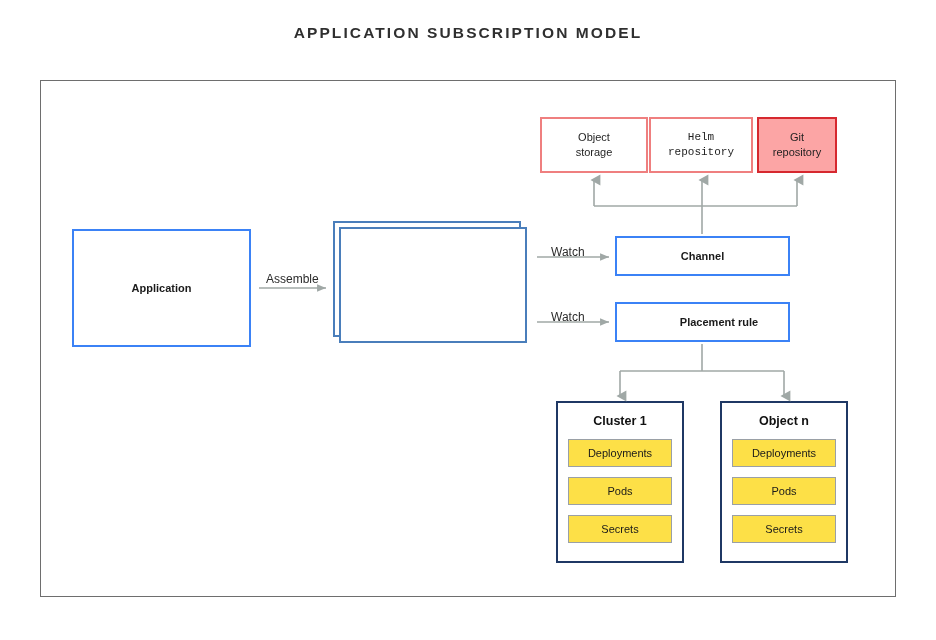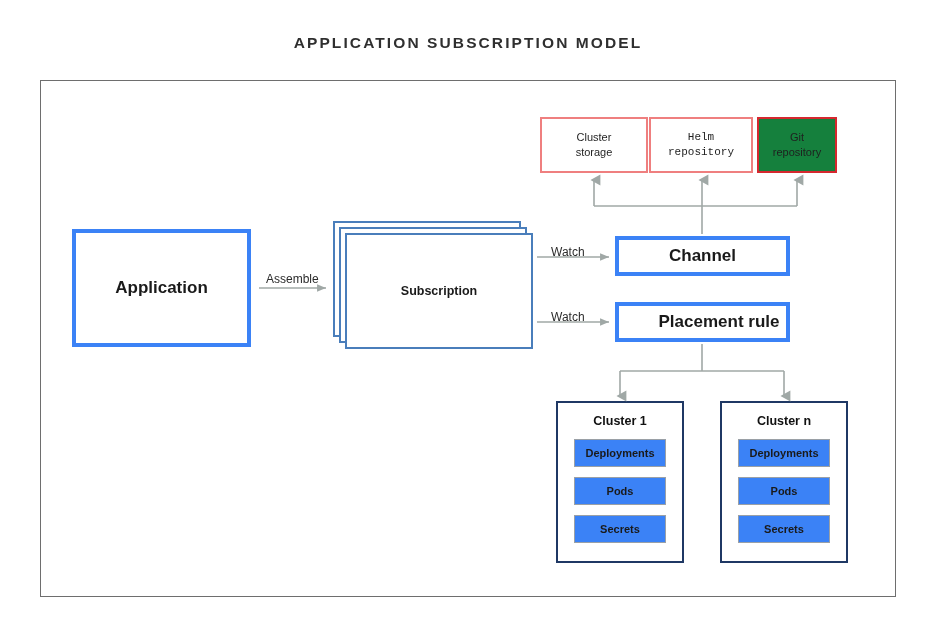--- a/index.html
+++ b/index.html
@@ -11,21 +11,21 @@
     width: 936px;
     height: 640px;
     position: relative;
     font-family: "Liberation Sans", sans-serif;
     overflow: hidden;
   }
 
   #diagram-title {
     position: absolute;
     left: 0;
-    top: 34px;
+    top: 24px;
     width: 936px;
     text-align: center;
     font-size: 15.5px;
     font-weight: bold;
     letter-spacing: 2.1px;
     color: #2f2f2f;
   }
 
   #canvas-frame {
     position: absolute;
@@ -44,36 +44,36 @@
     background: #ffffff;
     display: flex;
     align-items: center;
     justify-content: center;
     text-align: center;
     color: #1a1a1a;
   }
 
   
   .node-blue {
-    border: 4px solid #3b82f6;
-    font-weight: bold;
-    font-size: 17px;
+    border: 2px solid #3b82f6;
+    font-weight: bold;
+    font-size: 11px;
   }
 
   
   .node-repo {
     border: 2px solid #ef7f7f;
     font-size: 11px;
     line-height: 1.35;
     font-weight: normal;
     color: #1f1f1f;
   }
   .node-repo.highlighted {
     border: 2.5px solid #d6282f;
-    background: #15803d;
+    background: #fca5a5;
   }
 
   
   .cluster {
     position: absolute;
     box-sizing: border-box;
     border: 2.5px solid #1f3864;
     background: #ffffff;
     display: flex;
     flex-direction: column;
@@ -81,31 +81,30 @@
     padding-top: 11px;
   }
   .cluster-title {
     font-size: 12.5px;
     font-weight: bold;
     color: #111111;
     margin-bottom: 11px;
   }
   .cluster-item {
     box-sizing: border-box;
-    width: 92px;
+    width: 104px;
     height: 28px;
     border: 1px solid #9aa0a6;
-    background: #3b82f6;
+    background: #fde047;
     display: flex;
     align-items: center;
     justify-content: center;
     font-size: 11px;
     color: #1a1a1a;
     margin-bottom: 10px;
-    font-weight: bold;
   }
 
   
   #subscription-stack {
     position: absolute;
     left: 333px;
     top: 221px;
     width: 200px;
     height: 128px;
   }
@@ -148,21 +147,21 @@
 </style>
 </head>
 <body>
 
 <div id="diagram-title">APPLICATION SUBSCRIPTION MODEL</div>
 
 <div id="canvas-frame"></div>
 
 <div class="node node-repo" style="left:540px; top:117px; width:108px; height:56px;">
   <span>
-    <span>Cluster</span><br>
+    <span>Object</span><br>
     <span>storage</span>
   </span>
 </div>
 
 <div class="node node-repo" style="left:649px; top:117px; width:104px; height:56px;font-family:Liberation Mono, monospace;">
   <span>
     <span>Helm</span><br>
     <span>repository</span>
   </span>
 </div>
@@ -174,42 +173,39 @@
   </span>
 </div>
 
 <div class="node node-blue" style="left:72px; top:229px; width:179px; height:118px;">
   <span>Application</span>
 </div>
 
 <div id="subscription-stack">
   <div class="stack-layer l1"></div>
   <div class="stack-layer l2"></div>
-  <div class="stack-layer l3">
-    <span>Subscription</span>
-  </div>
 </div>
 
 <div class="node node-blue" style="left:615px; top:236px; width:175px; height:40px;">
   <span>Channel</span>
 </div>
 
 <div class="node node-blue" style="left:615px; top:302px; width:175px; height:40px;padding-left:33px;">
   <span>Placement rule</span>
 </div>
 
 <div class="cluster" style="left:556px; top:401px; width:128px; height:162px;align-items:center;">
   <div class="cluster-title">Cluster 1</div>
   <div class="cluster-item">Deployments</div>
   <div class="cluster-item">Pods</div>
   <div class="cluster-item">Secrets</div>
 </div>
 
 <div class="cluster" style="left:720px; top:401px; width:128px; height:162px;">
-  <div class="cluster-title">Cluster n</div>
+  <div class="cluster-title">Object n</div>
   <div class="cluster-item">Deployments</div>
   <div class="cluster-item">Pods</div>
   <div class="cluster-item">Secrets</div>
 </div>
 
 <div class="edge-label" style="left:266px; top:272px;">Assemble</div>
 <div class="edge-label" style="left:551px; top:245px;">Watch</div>
 <div class="edge-label" style="left:551px; top:310px;">Watch</div>
 
 <svg id="connectors" viewBox="0 0 936 640" xmlns="http://www.w3.org/2000/svg">

